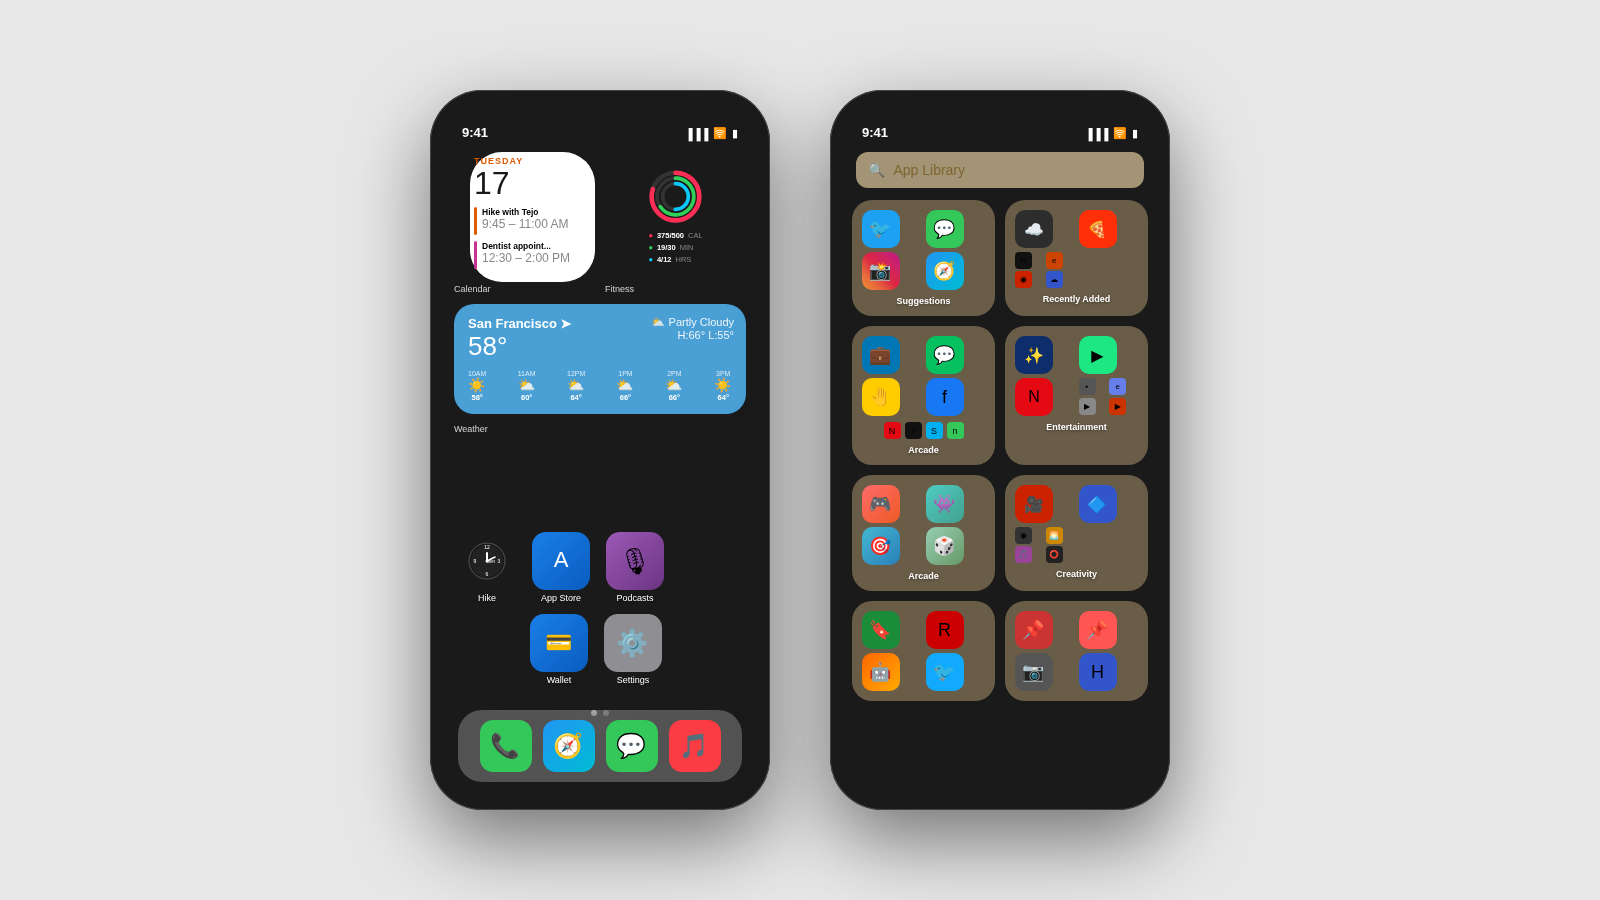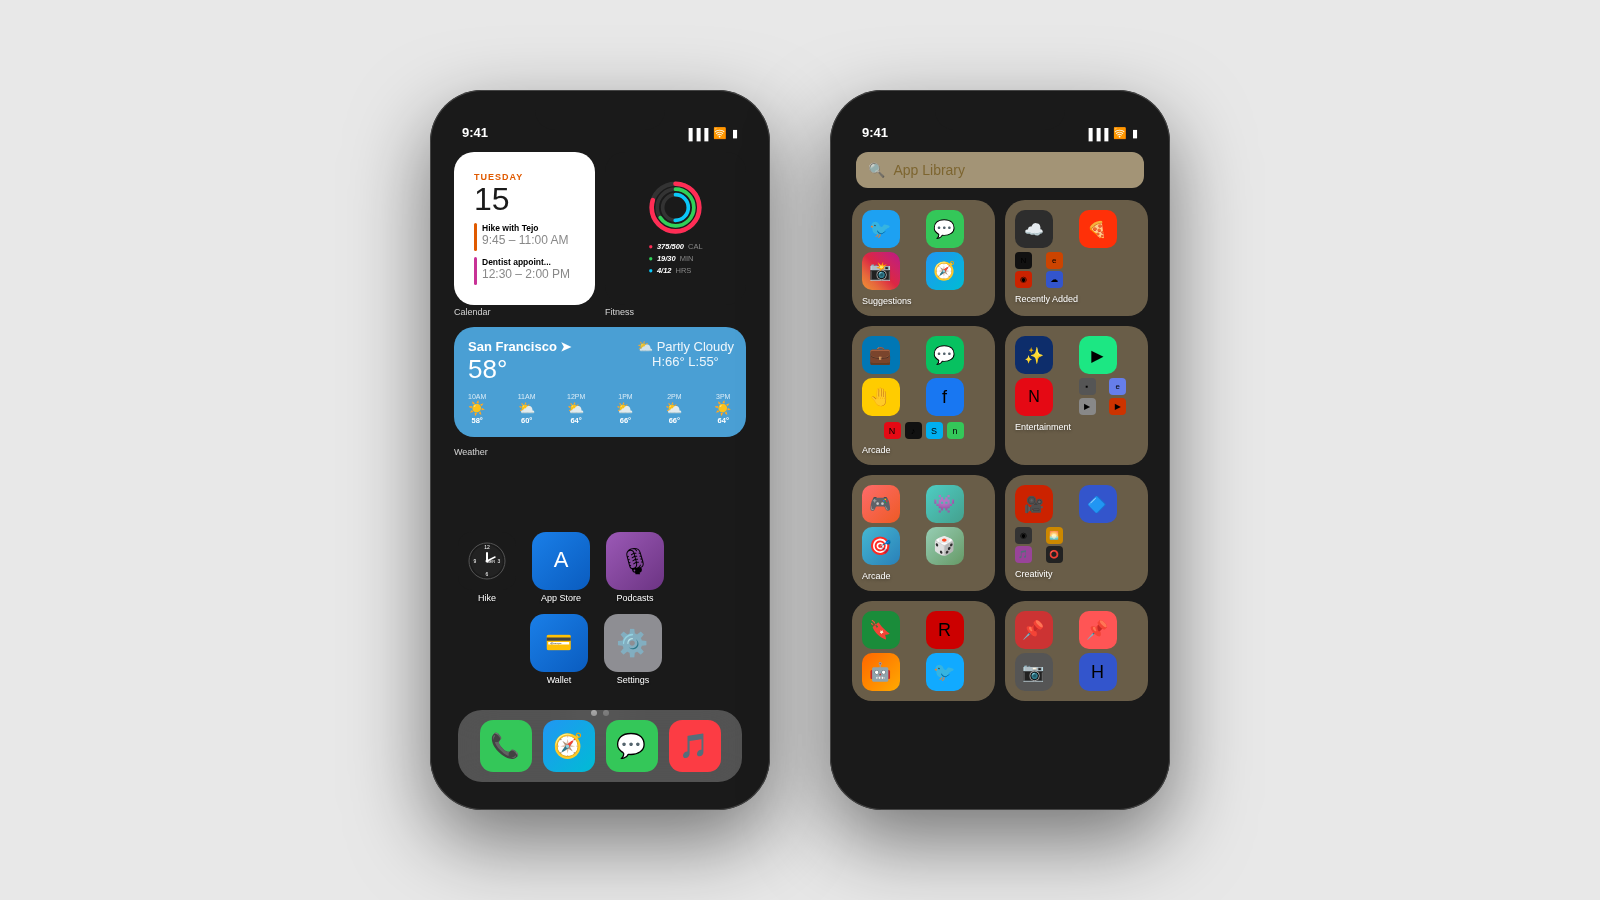--- a/index.html
+++ b/index.html
@@ -81,23 +81,24 @@
     .widget-row {
       display: flex;
       gap: 10px;
       margin-bottom: 10px;
     }
 
     
     .calendar-widget {
       flex: 1;
       background: white;
-      border-radius: 20px;
-      padding: 20px;
+      border-radius: 32px;
+      padding: 4px;
       min-height: 130px;
+      margin-left: 16px;
     }
     .cal-day {
       font-size: 9px;
       font-weight: 700;
       color: #e05a00;
       letter-spacing: 1px;
       text-transform: uppercase;
     }
     .cal-date {
       font-size: 32px;
@@ -141,21 +142,21 @@
     .fitness-ring svg {
       width: 100%; height: 100%;
     }
     .fitness-stats {
       font-size: 7.5px;
       color: white;
       text-align: center;
       line-height: 1.6;
     }
     .fitness-stat-line { display: flex; gap: 4px; align-items: center; }
-    .fitness-val { font-weight: 700; font-style: italic; }
+    .fitness-val { font-weight: 700; }
 
     
     .widget-label {
       font-size: 9px;
       color: rgba(255,255,255,0.8);
       text-align: left;
       margin-top: 2px;
     }
 
     
@@ -170,25 +171,25 @@
       font-size: 13px;
       font-weight: 600;
       color: white;
     }
     .weather-temp {
       font-size: 26px;
       font-weight: 300;
       color: white;
     }
     .weather-condition {
-      font-size: 13px;
+      font-size: 11px;
       color: rgba(255,255,255,0.9);
       position: absolute;
       top: 12px; right: 12px;
-      text-align: center;
+      text-align: right;
     }
     .weather-hourly {
       display: flex;
       justify-content: space-between;
       margin-top: 8px;
     }
     .weather-hour {
       text-align: center;
     }
     .weather-hour-time { font-size: 7px; color: rgba(255,255,255,0.8); }
@@ -299,21 +300,22 @@
       display: flex;
       align-items: center;
       justify-content: center;
       font-size: 18px;
       overflow: hidden;
       position: relative;
     }
     .lib-folder-name {
       font-size: 9px;
       color: white;
-      font-weight: 400;
+      text-align: center;
+      font-weight: 700;
       text-shadow: 0 1px 3px rgba(0,0,0,0.4);
     }
 
     
     .lib-icon-small {
       width: 17px;
       height: 17px;
       border-radius: 4px;
       display: flex;
       align-items: center;
@@ -350,21 +352,21 @@
       </div>
     </div>
 
     <div class="widgets-area">
 
       <div class="widget-row">
 
         <div style="flex:1; display:flex; flex-direction:column;">
           <div class="calendar-widget">
             <div class="cal-day">TUESDAY</div>
-            <div class="cal-date">15</div>
+            <div class="cal-date">17</div>
             <div class="cal-event">
               <div class="cal-bar" style="background:#e05a00;"></div>
               <div>
                 <div class="cal-event-title">Hike with Tejo</div>
                 <div class="cal-event-time">9:45 – 11:00 AM</div>
               </div>
             </div>
             <div class="cal-event">
               <div class="cal-bar" style="background:#c83296;"></div>
               <div>

